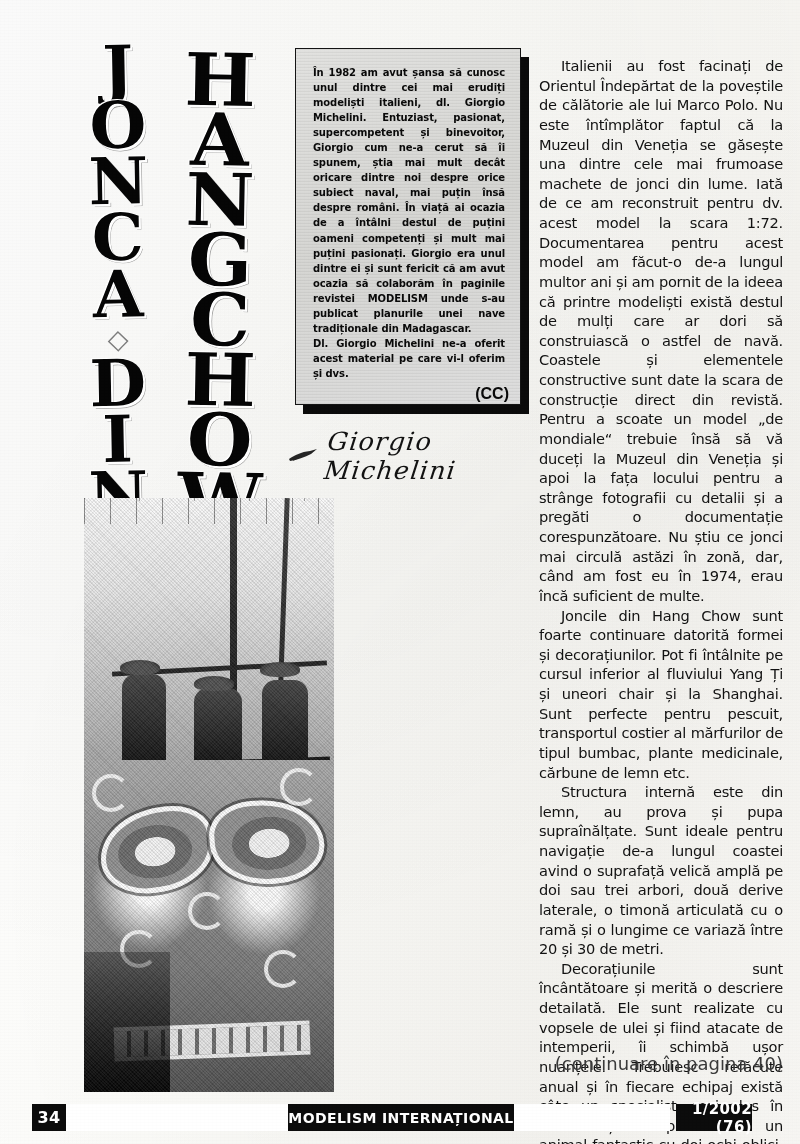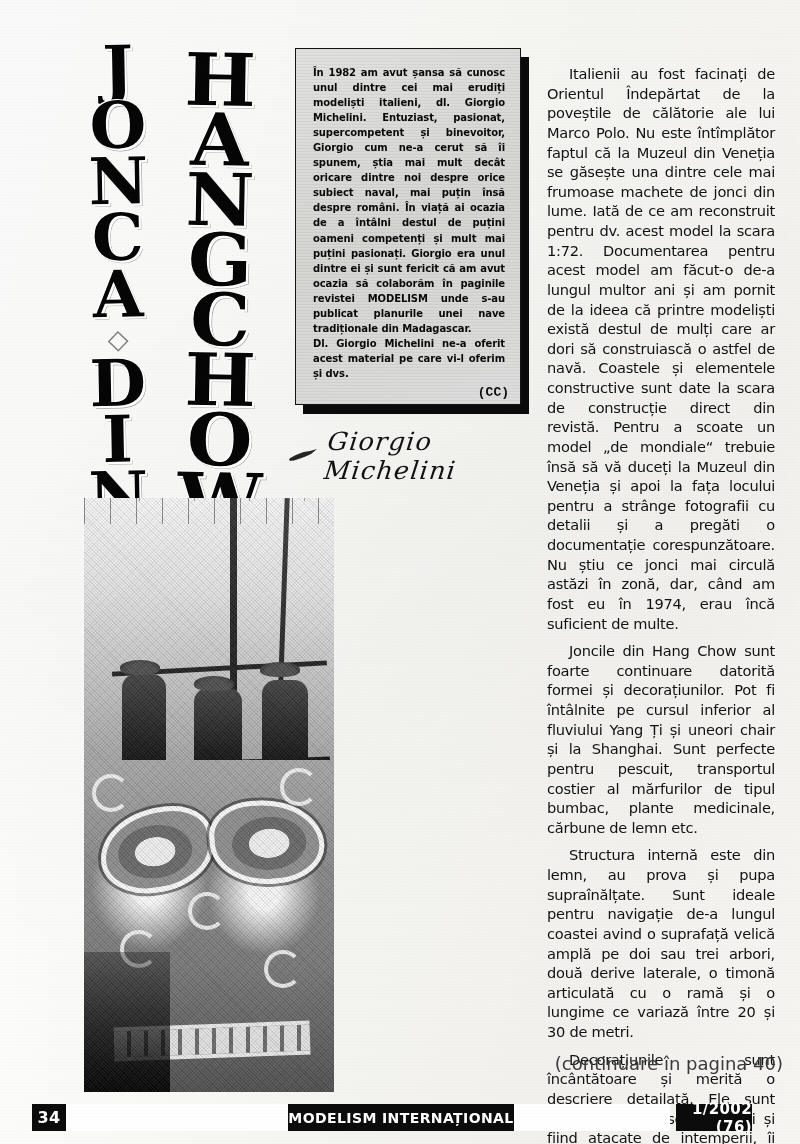--- a/index.html
+++ b/index.html
@@ -115,23 +115,23 @@
     font-size: 10px;
     line-height: 1.505;
     color: #0a0a0a;
     text-align: justify;
     text-justify: inter-word;
     margin: 4px;
     white-space: pre-line;
     letter-spacing: -0.1px;
   }
   #intro-sig {
-    font-family: Liberation Mono, monospace;
+    font-family: Liberation Sans, sans-serif;
     font-weight: bold;
-    font-size: 13px;
+    font-size: 16px;
     color: #0a0a0a;
     text-align: right;
     margin-top: 2px;
   }
 
   
   #signature-line {
     position: absolute;
     left: 288px;
     top: 438px;
@@ -273,21 +273,21 @@
     top: 56px;
     width: 244px;
   }
   #body-col p {
     font-family: "DejaVu Sans", sans-serif;
     font-size: 14.6px;
     line-height: 1.345;
     color: #121212;
     text-align: justify;
     text-justify: inter-word;
-    margin: 8px;
+    margin: 0;
     text-indent: 22px;
     letter-spacing: -0.25px;
     hyphens: auto;
   }
   #continuation {
     position: absolute;
     left: 539px;
     top: 1053px;
     width: 244px;
     text-align: right;

